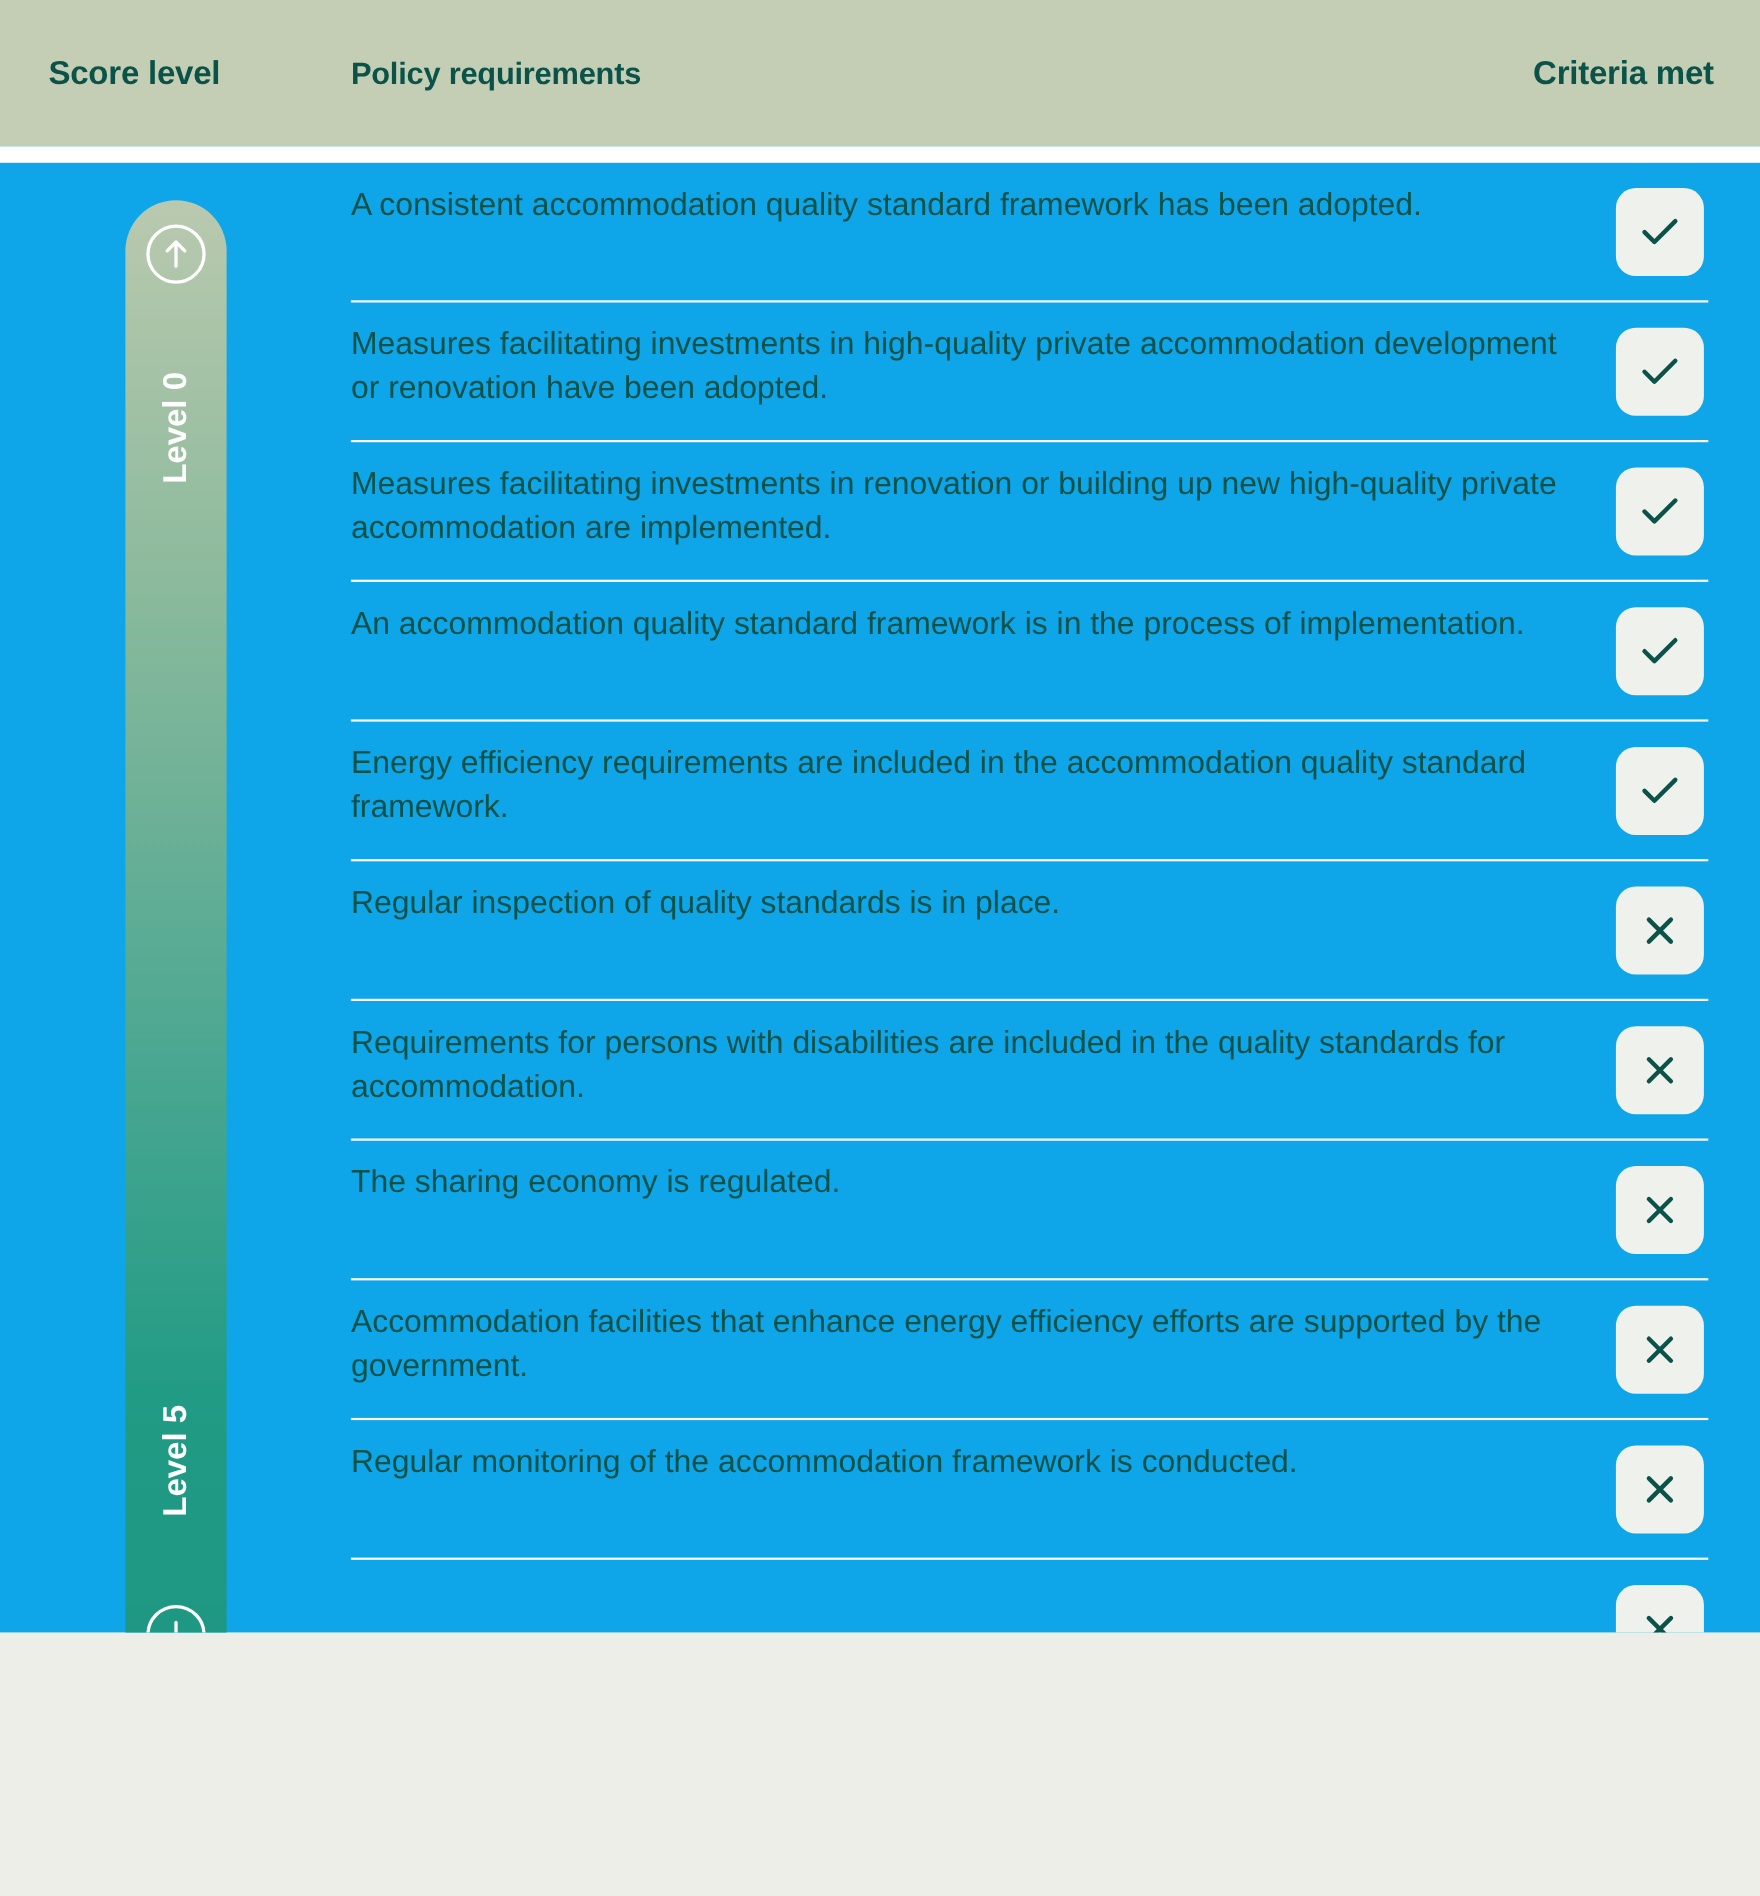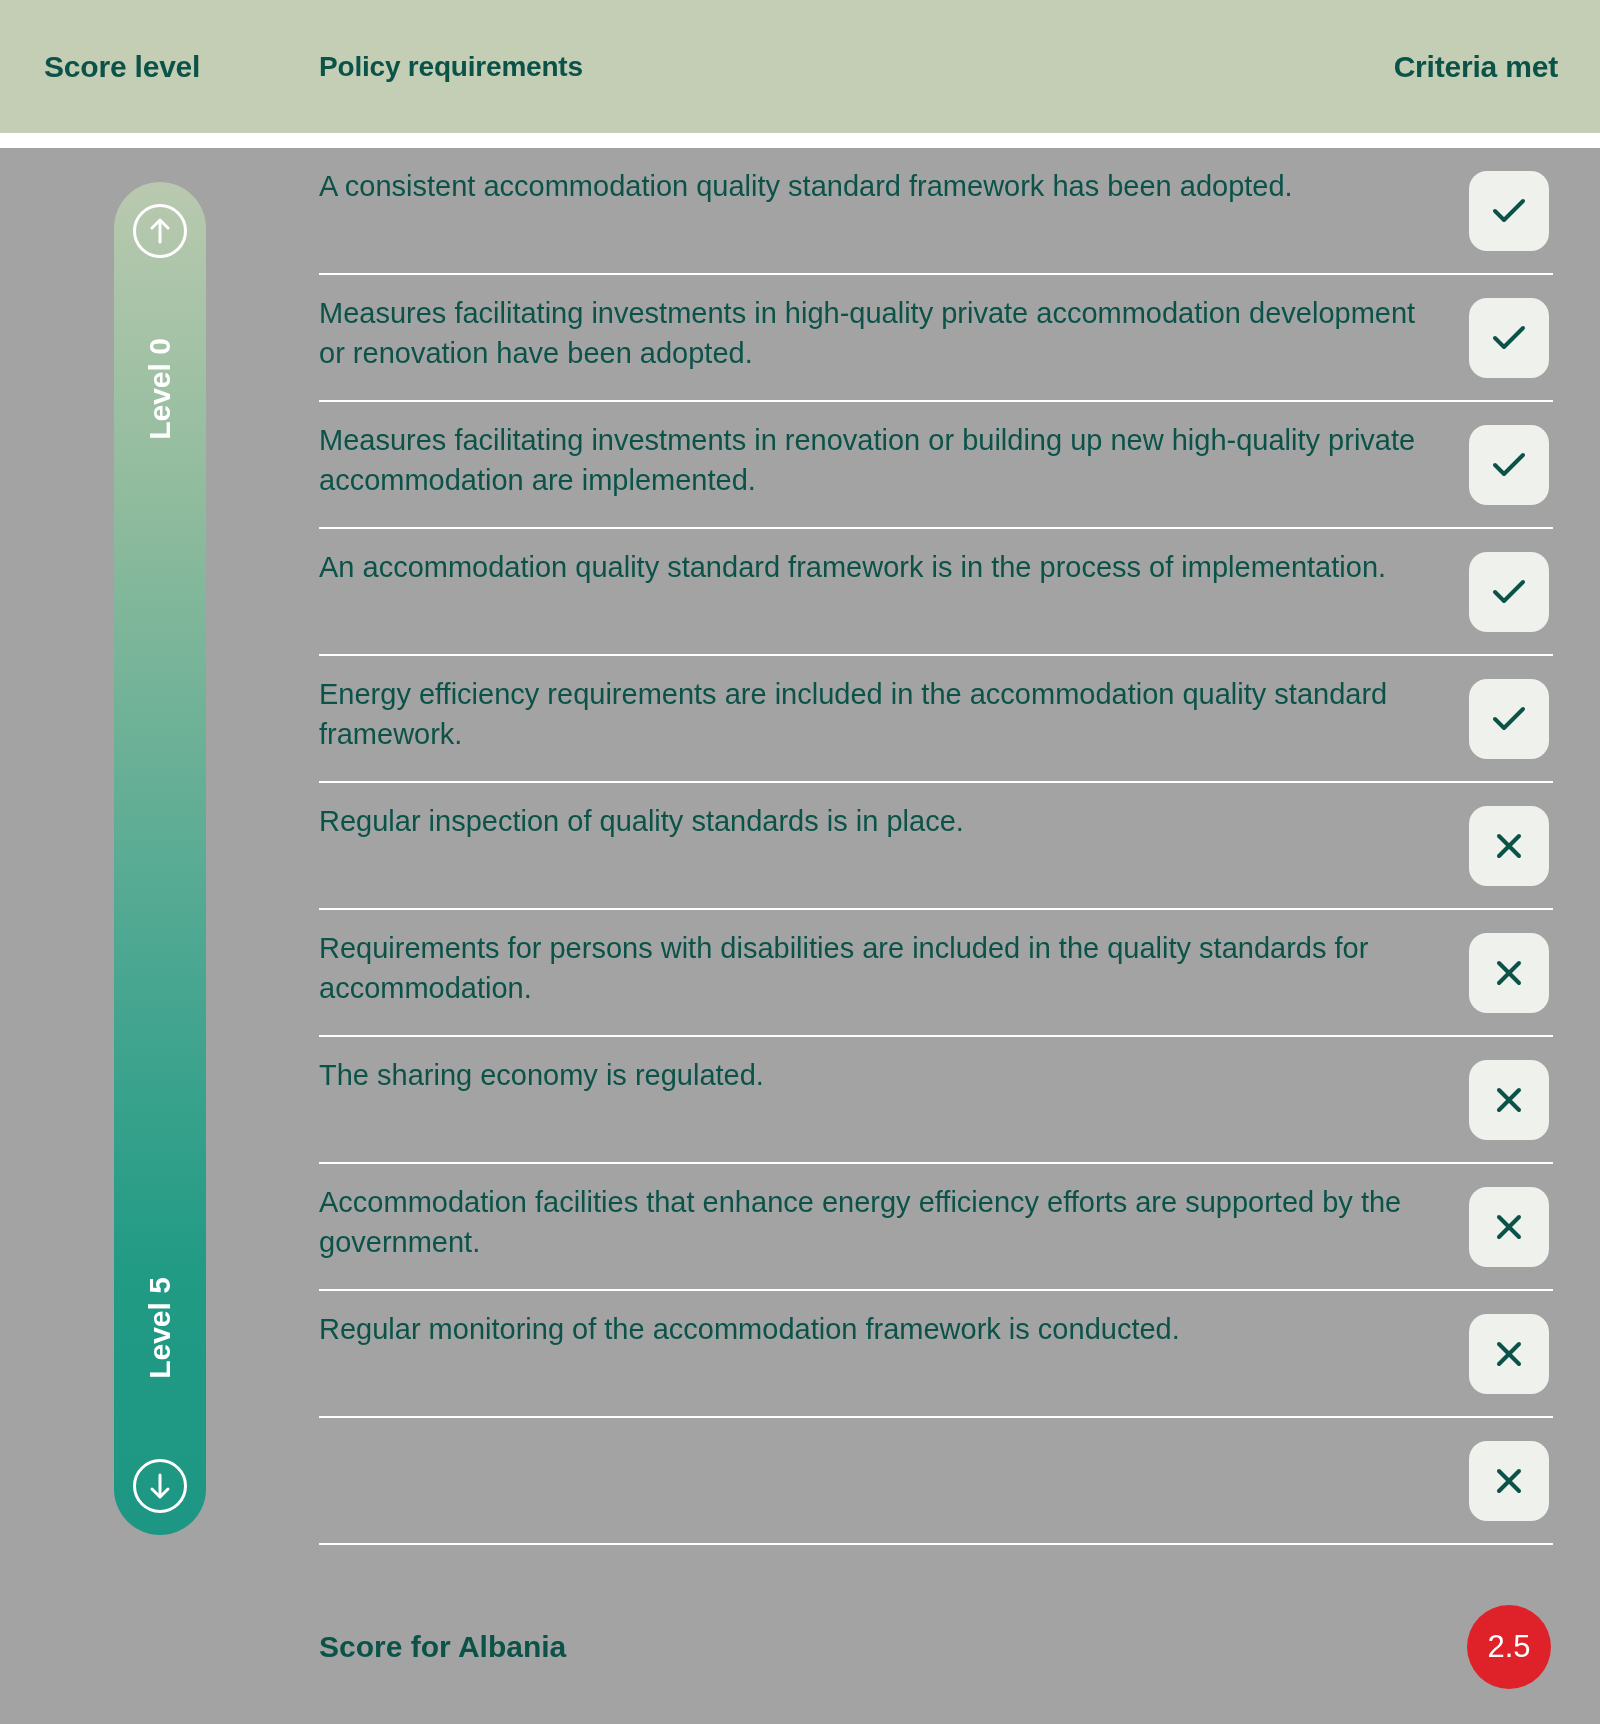--- a/index.html
+++ b/index.html
@@ -7,22 +7,22 @@
   html, body {
     width: 1600px;
     height: 1724px;
     background: #eceee7;
     font-family: "Liberation Sans", sans-serif;
   }
 
   .page {
     position: relative;
     width: 1600px;
-    height: 1724px;
-    background: #a3a3a3;
+    height: 1484px;
+    background: #0ea5e9;
     overflow: hidden;
   }
 
   
   .header {
     position: absolute;
     top: 0; left: 0;
     width: 1600px;
     height: 133px;
     background: #c3ceb4;

